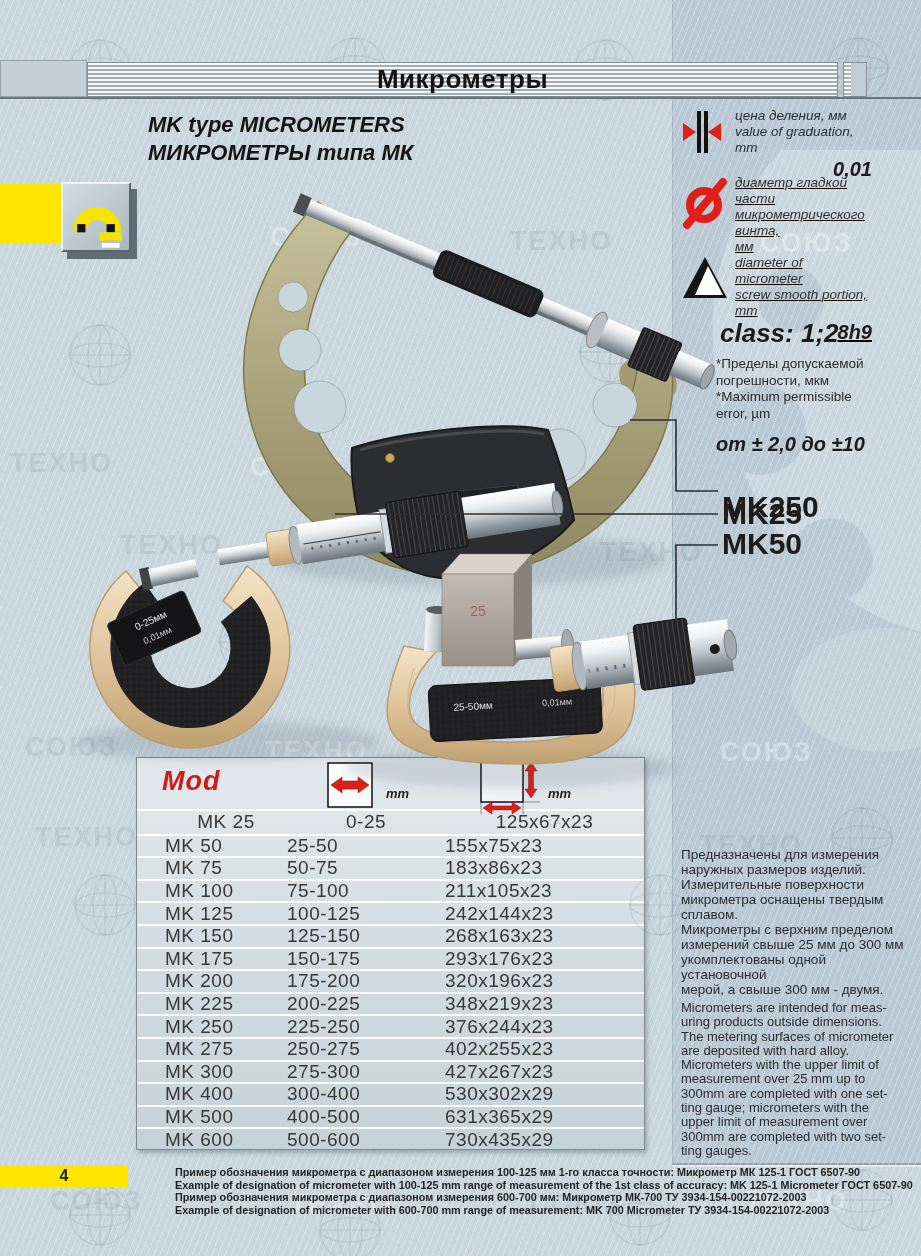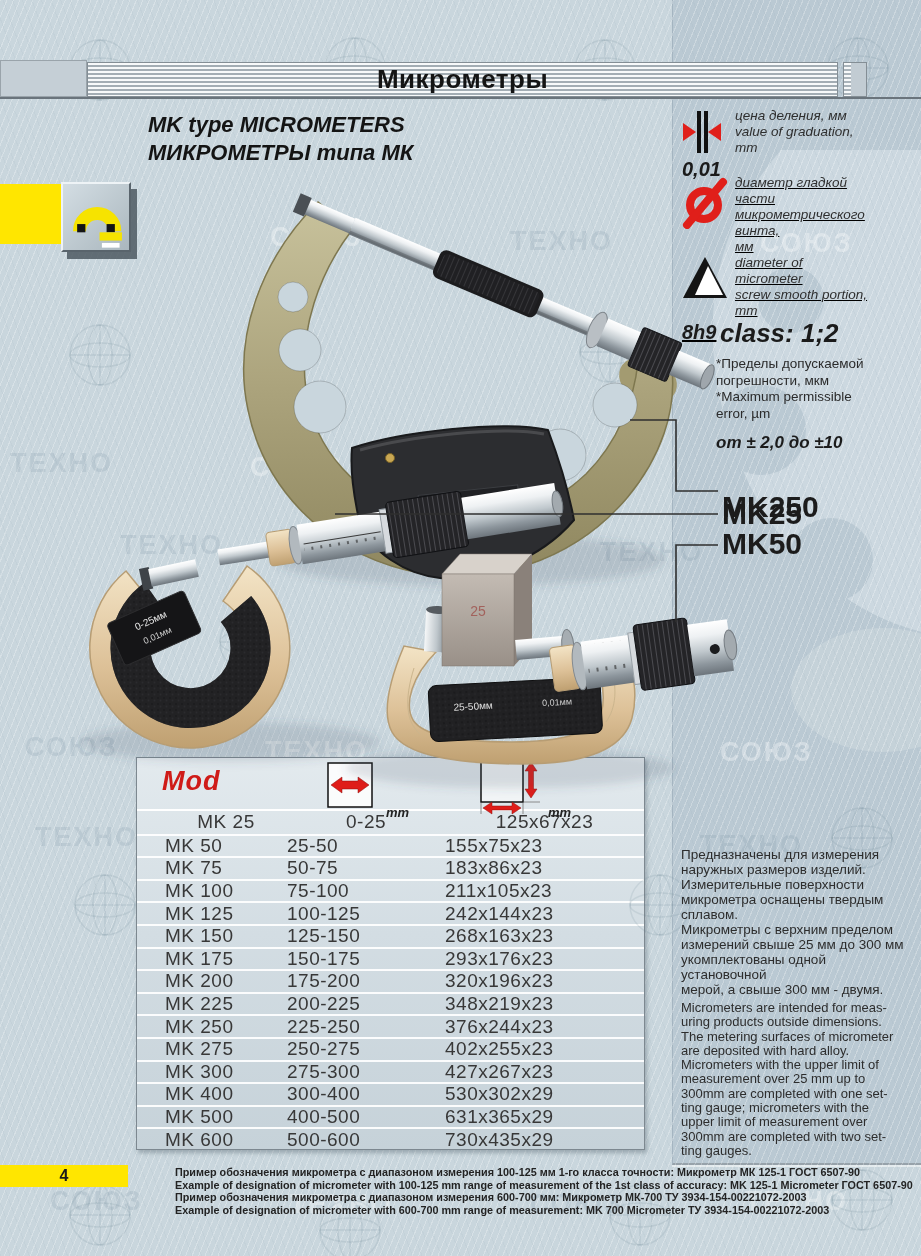--- a/index.html
+++ b/index.html
@@ -42,44 +42,44 @@
   .ybtn{left:61px;top:182px;width:70px;height:70px;z-index:6;
         background:linear-gradient(135deg,#d3dde3,#aab7be);
         border-top:2px solid #eef3f6;border-left:2px solid #eef3f6;
         border-right:2px solid #59646c;border-bottom:2px solid #59646c;
         box-shadow:6px 7px 0 rgba(78,89,98,0.85);}
   
   .spec{left:682px;width:190px;z-index:6;}
   .sicon{position:absolute;left:0;top:2px;}
   .slabel{margin-left:53px;font-style:italic;font-size:13.5px;line-height:16px;
           color:#2e2e2e;white-space:pre-line;}
-  .svalue{font-style:italic;font-weight:bold;font-size:20px;
+  .svalue{text-align:right;font-style:italic;font-weight:bold;font-size:20px;
           color:#1b1b1b;margin-top:2px;}
   .classlbl{left:720px;top:318px;z-index:6;font-style:italic;font-weight:bold;
             font-size:26px;color:#1b1b1b;}
   .note{left:716px;top:356px;z-index:6;font-size:13.5px;line-height:16.5px;
         color:#2b2b2b;white-space:pre-line;}
   .range{left:716px;top:433px;z-index:6;font-style:italic;font-weight:bold;
-         font-size:17px;color:#1b1b1b;}
+         font-size:20px;color:#1b1b1b;}
   .model{z-index:6;font-weight:bold;font-size:30px;line-height:30px;color:#1c1c1c;}
   .m0{left:722px;top:492px;} .m1{left:722px;top:499px;} .m2{left:722px;top:529px;}
   
   .scene{position:absolute;left:0;top:0;z-index:4;pointer-events:none;}
   
   .contable{left:136px;top:757px;width:509px;height:393px;z-index:3;
             background:linear-gradient(180deg,#e3eaee 0%,#d3dde3 45%,#c6d2d9 100%);
             border:1px solid #7d8890;box-shadow:2px 3px 4px rgba(70,85,95,.35);}
   .thead{position:relative;height:53px;border-bottom:2px solid #fff;text-align:right;}
   .hmod{position:absolute;left:25px;top:8px;font-style:italic;font-weight:800;
         font-size:27px;color:#cf1b18;letter-spacing:1px;}
   .hiconA{position:absolute;left:190px;top:4px;}
   .hunitA{position:absolute;left:249px;top:28px;}
   .hiconB{position:absolute;left:342px;top:0px;}
   .hunitB{position:absolute;left:411px;top:28px;}
-  .hunit{font-style:italic;font-weight:bold;font-size:13px;color:#222;margin-top:19px;}
+  .hunit{font-style:italic;font-weight:bold;font-size:13px;color:#222;}
   .trow{display:flex;height:22.6px;border-top:2px solid rgba(255,255,255,.92);
         align-items:center;}
   .trow:first-child{border-top:none;text-align:center;}
   .tc{font-size:19px;color:#383838;letter-spacing:.5px;}
   .c0{width:150px;padding-left:28px;}
   .c1{width:158px;}
   .c2{flex:1;}
   
   .desc{left:681px;width:234px;z-index:6;color:#2d2d2d;white-space:pre-line;}
   .desc-ru{top:847px;font-size:13.5px;line-height:15px;}

